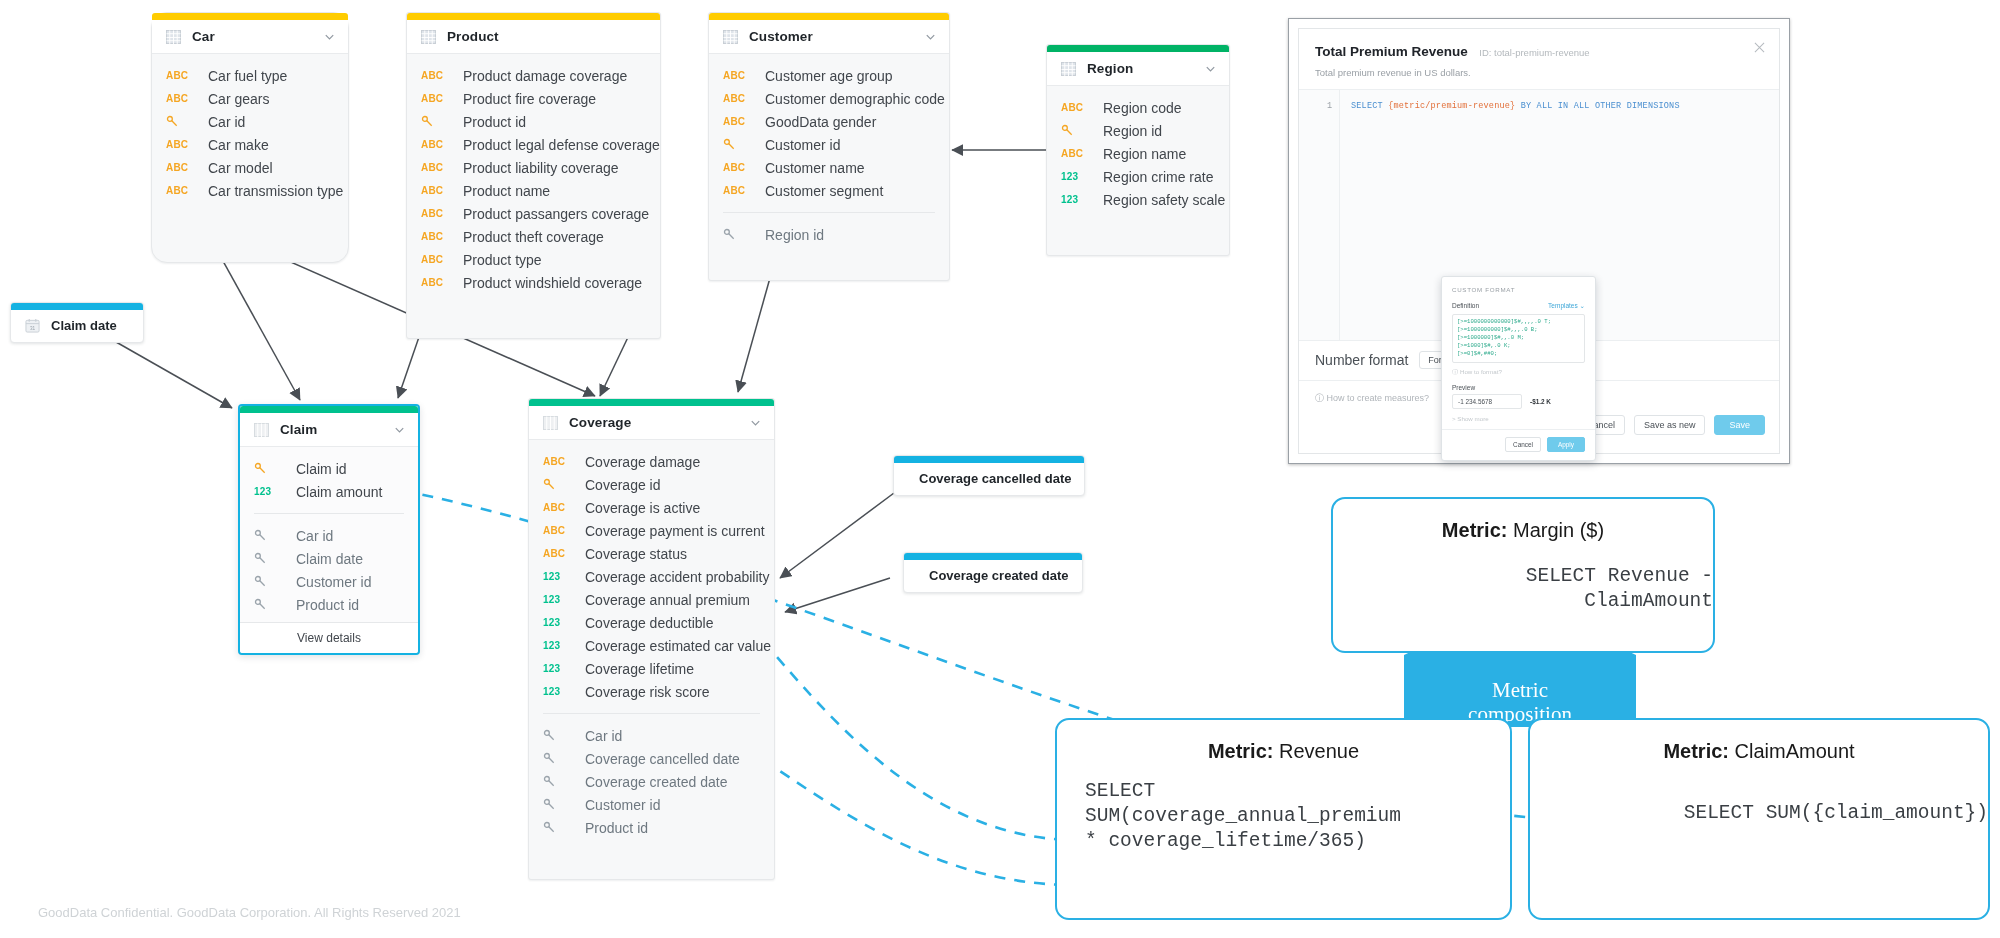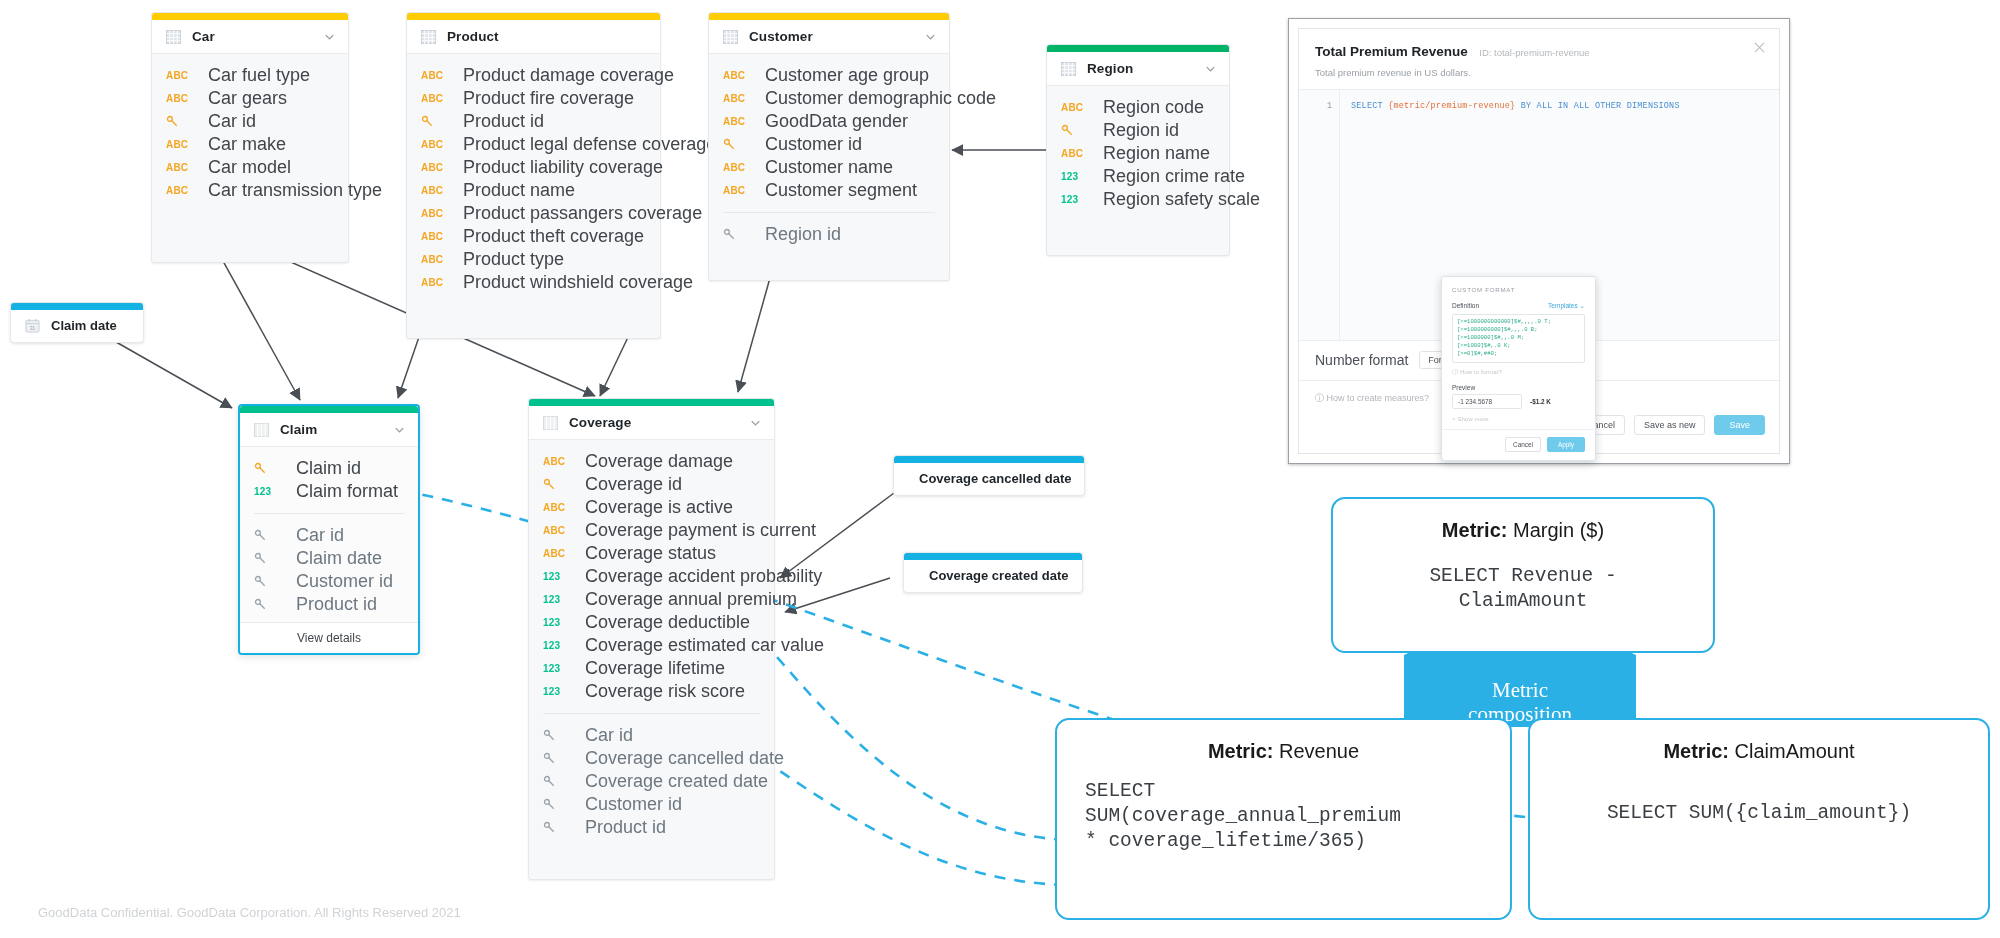--- a/index.html
+++ b/index.html
@@ -17,21 +17,21 @@
   .tbl .hd{background:#ffffff;display:flex;align-items:center;gap:11px;
            padding:9px 12px 9px 14px;border-bottom:1px solid #e9ebed;}
   .tbl .hd .tname{font-weight:bold;font-size:13.5px;color:#1f2429;flex:1;letter-spacing:.1px;}
   .grid-ico{width:15px;height:14px;display:block;}
   .chev{width:13px;height:13px;display:block;opacity:.75;}
   .tbl .body{padding:10px 0 16px 0;}
   .fld{display:flex;align-items:center;gap:12px;padding:2.5px 12px 2.5px 14px;height:18px;}
   .fld .tag{width:30px;flex:0 0 30px;font-size:10px;font-weight:bold;letter-spacing:.2px;}
   .fld .tag.abc{color:#f5a623;}
   .fld .tag.num{color:#00c18e;}
-  .fld .lbl{font-size:18px;color:#41464c;white-space:nowrap;}
+  .fld .lbl{font-size:14px;color:#41464c;white-space:nowrap;}
   .fld .lbl.key{color:#6e7880;}
   .keyico{width:13px;height:13px;display:block;}
   .sep{height:1px;background:#e6e8ea;margin:10px 14px 10px 14px;}
   .viewdet{border-top:1px solid #e6e8ea;background:#fff;text-align:center;font-size:12px;
            color:#41464c;padding:8px 0;border-radius:0 0 3px 3px;}
   .tbl.selected{border:2px solid #14b2e2;border-radius:4px;box-shadow:0 2px 7px rgba(20,30,45,.13);}
 
   
   .datebox{position:absolute;background:#fff;border:1px solid #e6e8ea;border-radius:4px;
            box-shadow:0 1px 3px rgba(20,30,45,.12);}
@@ -91,21 +91,21 @@
   .cf-sep{border-top:1px solid #eceff1;margin:0 -10px 7px -10px;}
   .cf-btns{display:flex;justify-content:flex-end;gap:6px;}
   .cf-btn{font-size:6.4px;color:#4a5056;border:1px solid #dfe3e6;border-radius:2px;padding:3px 7px;background:#fff;}
   .cf-btn.prim{background:#6fcbec;border-color:#6fcbec;color:#fff;padding:3px 10px;}
 
   
   .mcard{position:absolute;background:#fff;border:2px solid #2ab0e4;border-radius:14px;}
   .mcard .mttl{text-align:center;font-size:20px;color:#1a1a1a;margin-top:20px;}
   .mcard .mttl b{font-weight:bold;}
   .mcard .mcode{font-family:"Liberation Mono",monospace;font-size:19.5px;color:#3a3f44;
-                text-align:center;line-height:1.28;margin-top:22px;white-space:pre-line;}
+                text-align:right;line-height:1.28;margin-top:22px;white-space:pre-line;}
   .mcard .mcode.left{text-align:left;padding-left:28px;}
   .mbadge{position:absolute;color:#fff;text-align:center;font-size:21px;line-height:1.14;
           display:flex;align-items:flex-end;justify-content:center;padding-bottom:9px;font-family:Liberation Serif, serif;}
   .mbadge .inner{position:relative;z-index:2;}
 
   .footer{position:absolute;left:38px;top:905px;font-size:13px;color:#cfd3d6;}
 </style>
 </head>
 <body>
 
@@ -144,21 +144,21 @@
     <g stroke="#2ab0e4" stroke-width="2.6" fill="none" stroke-dasharray="11,9">
 
       <path d="M1565,820 C1200,800 760,560 390,488" marker-end="url(#ahb)"></path>
 
       <path d="M1085,840 C900,845 790,660 725,600" marker-end="url(#ahb)"></path>
 
       <path d="M1085,885 C880,890 760,730 610,670" marker-end="url(#ahb)"></path>
     </g>
   </svg>
 
-  <div class="tbl" style="left:151px;top:12px;width:196px;">
+  <div class="tbl" style="left:151px;top:12px;width:196px;border-radius:16px;">
     <div class="accent" style="background:#ffcc00"></div>
     <div class="hd">
       <svg class="grid-ico" viewBox="0 0 16 15">
         <rect x="0.5" y="0.5" width="15" height="14" fill="#dfe4ea" stroke="#c7cdd4"></rect>
         <path d="M4,0.5 V15 M8,0.5 V15 M12,0.5 V15 M0.5,4 H15.5 M0.5,8 H15.5 M0.5,11.5 H15.5" stroke="#fff" stroke-width="1"></path>
       </svg>
       <span class="tname">Car</span>
       <svg class="chev" viewBox="0 0 14 14">
         <path d="M3,5.5 L7,9.5 L11,5.5" fill="none" stroke="#6c7681" stroke-width="1.3"></path>
       </svg>
@@ -371,21 +371,21 @@
           <span class="tag">
             <svg class="keyico" viewBox="0 0 14 14">
               <circle cx="4.2" cy="4.2" r="2.6" fill="none" stroke="#f5a623" stroke-width="1.4"></circle>
               <path d="M6,6 L11.5,11.5" stroke="#f5a623" stroke-width="1.4" fill="none"></path>
             </svg>
           </span>
           <span class="lbl">Claim id</span>
         </div>
       <div class="fld">
           <span class="tag num">123</span>
-          <span class="lbl">Claim format</span>
+          <span class="lbl">Claim amount</span>
         </div>
       <div class="sep"></div>
       <div class="fld">
           <span class="tag">
             <svg class="keyico" viewBox="0 0 14 14">
               <circle cx="4.2" cy="4.2" r="2.6" fill="none" stroke="#9aa3ab" stroke-width="1.4"></circle>
               <path d="M6,6 L11.5,11.5" stroke="#9aa3ab" stroke-width="1.4" fill="none"></path>
             </svg>
           </span>
           <span class="lbl key">Car id</span>

